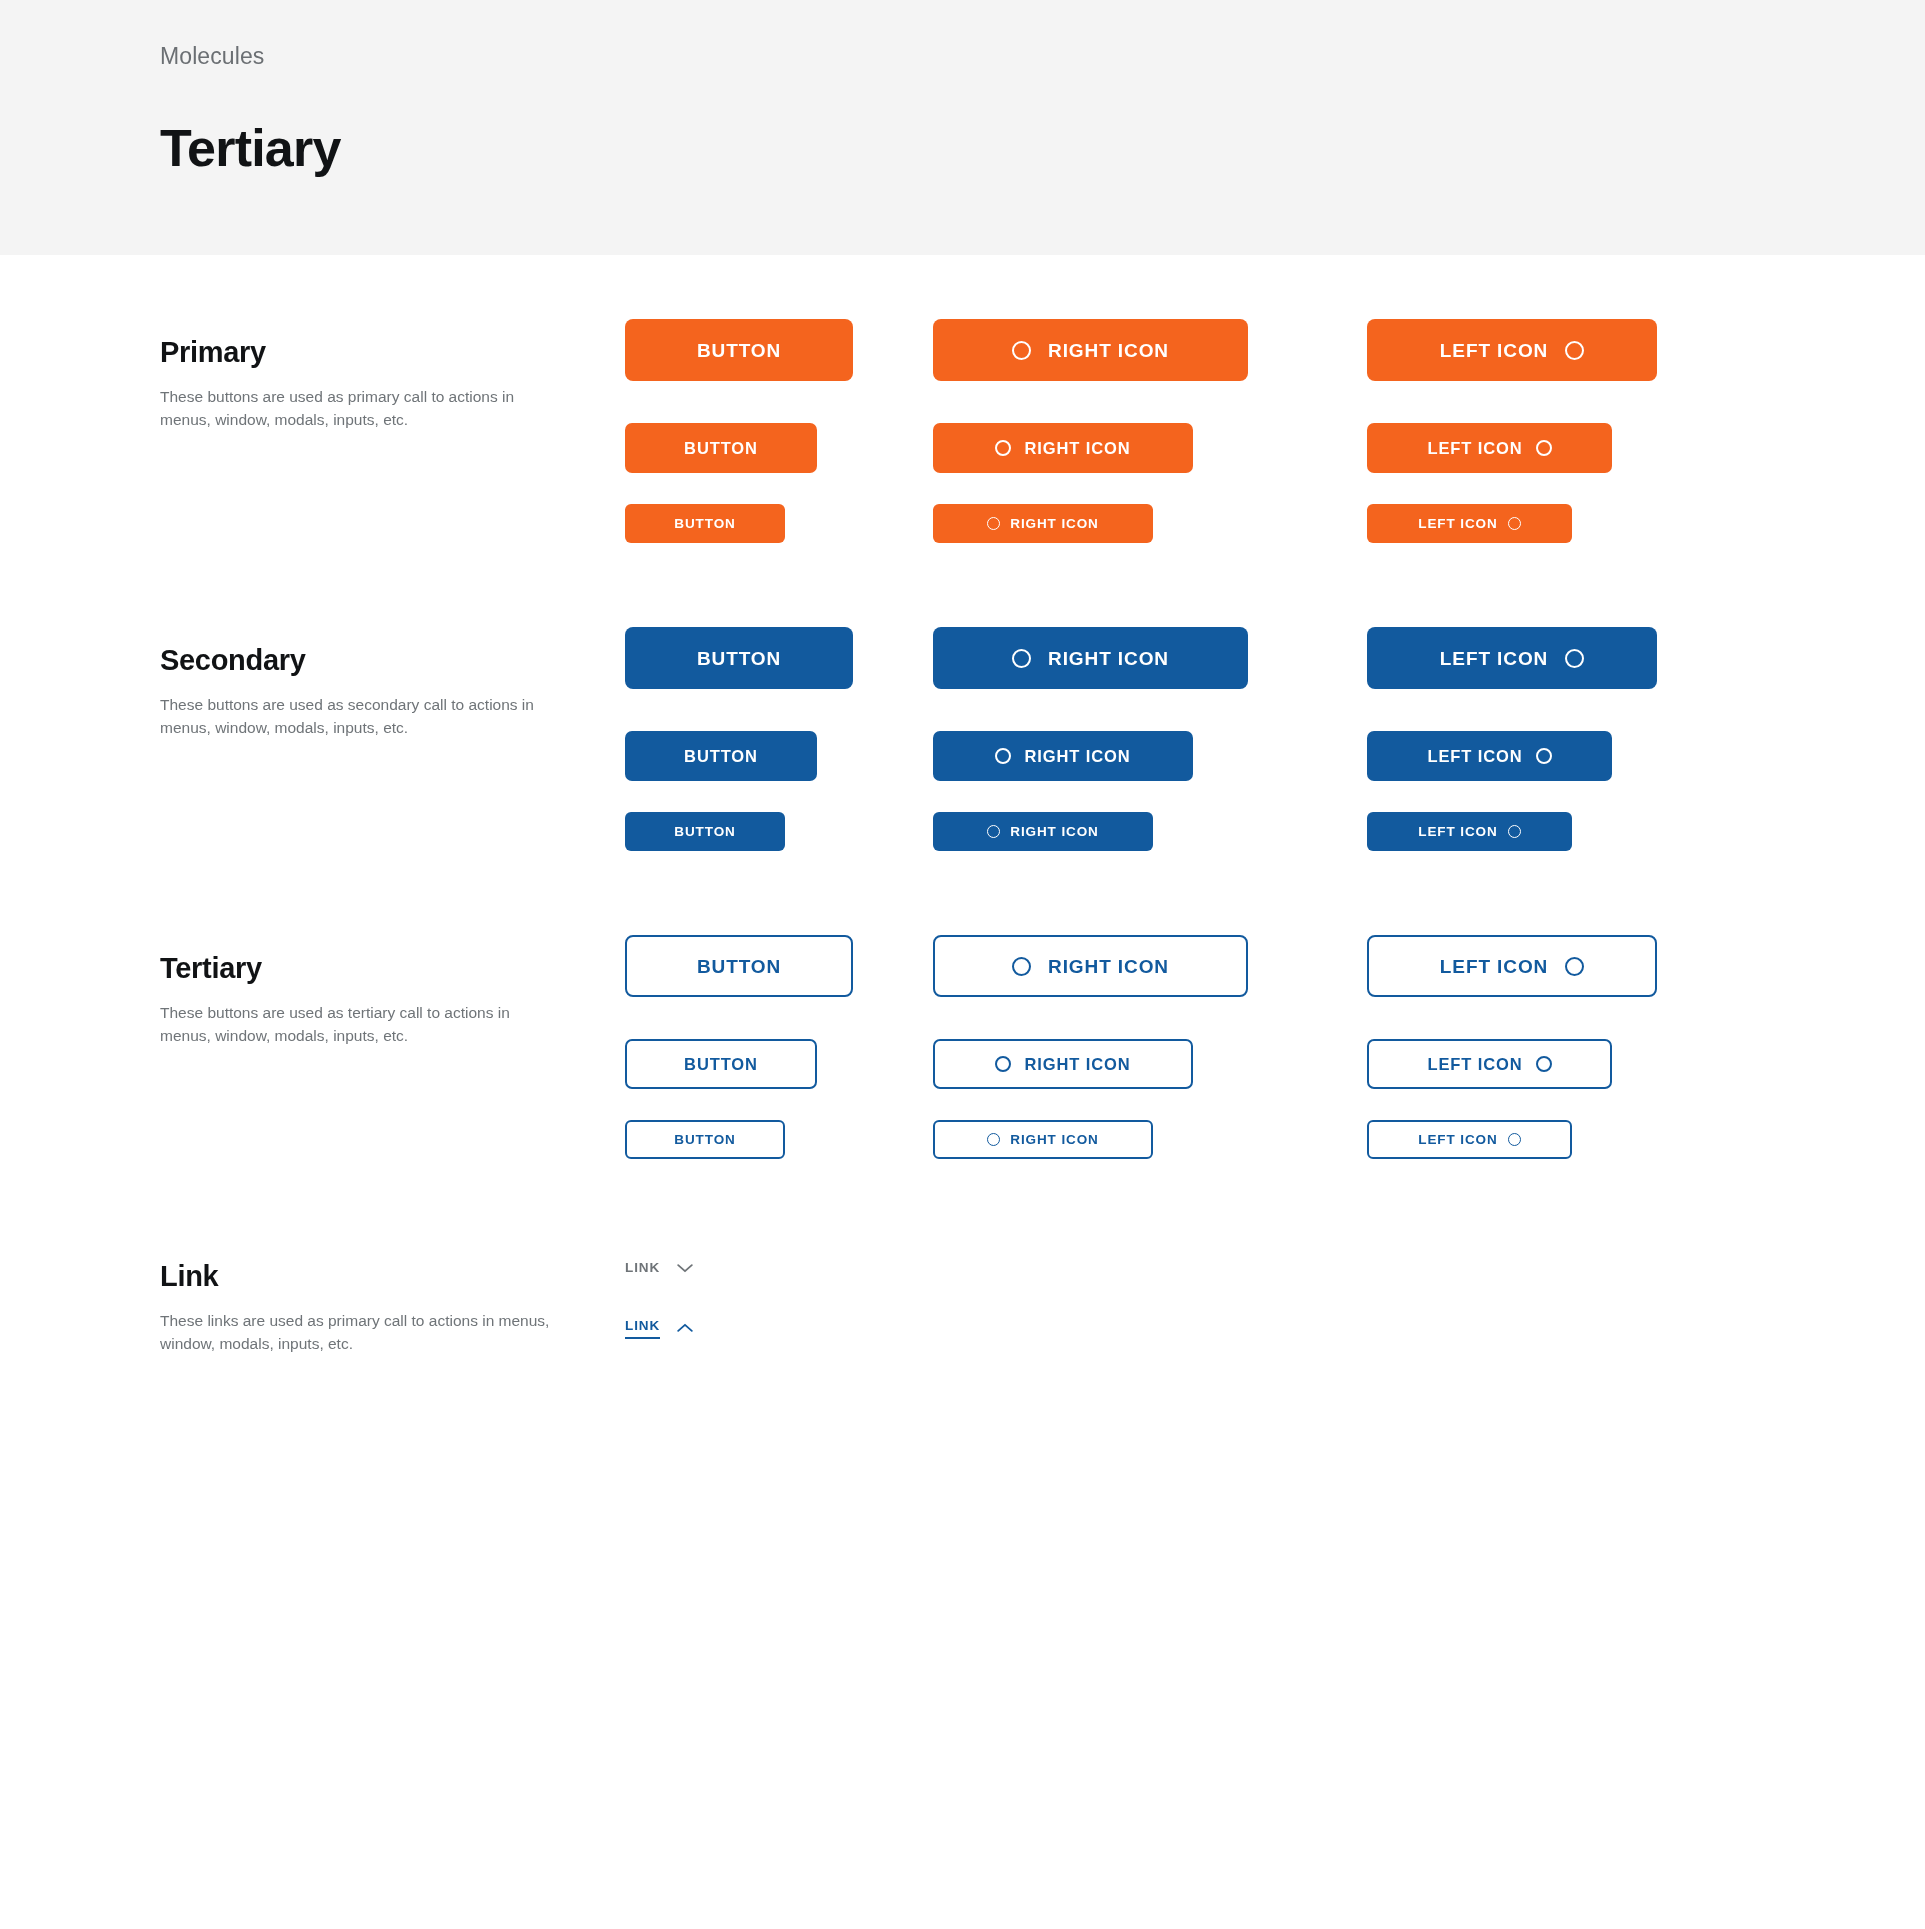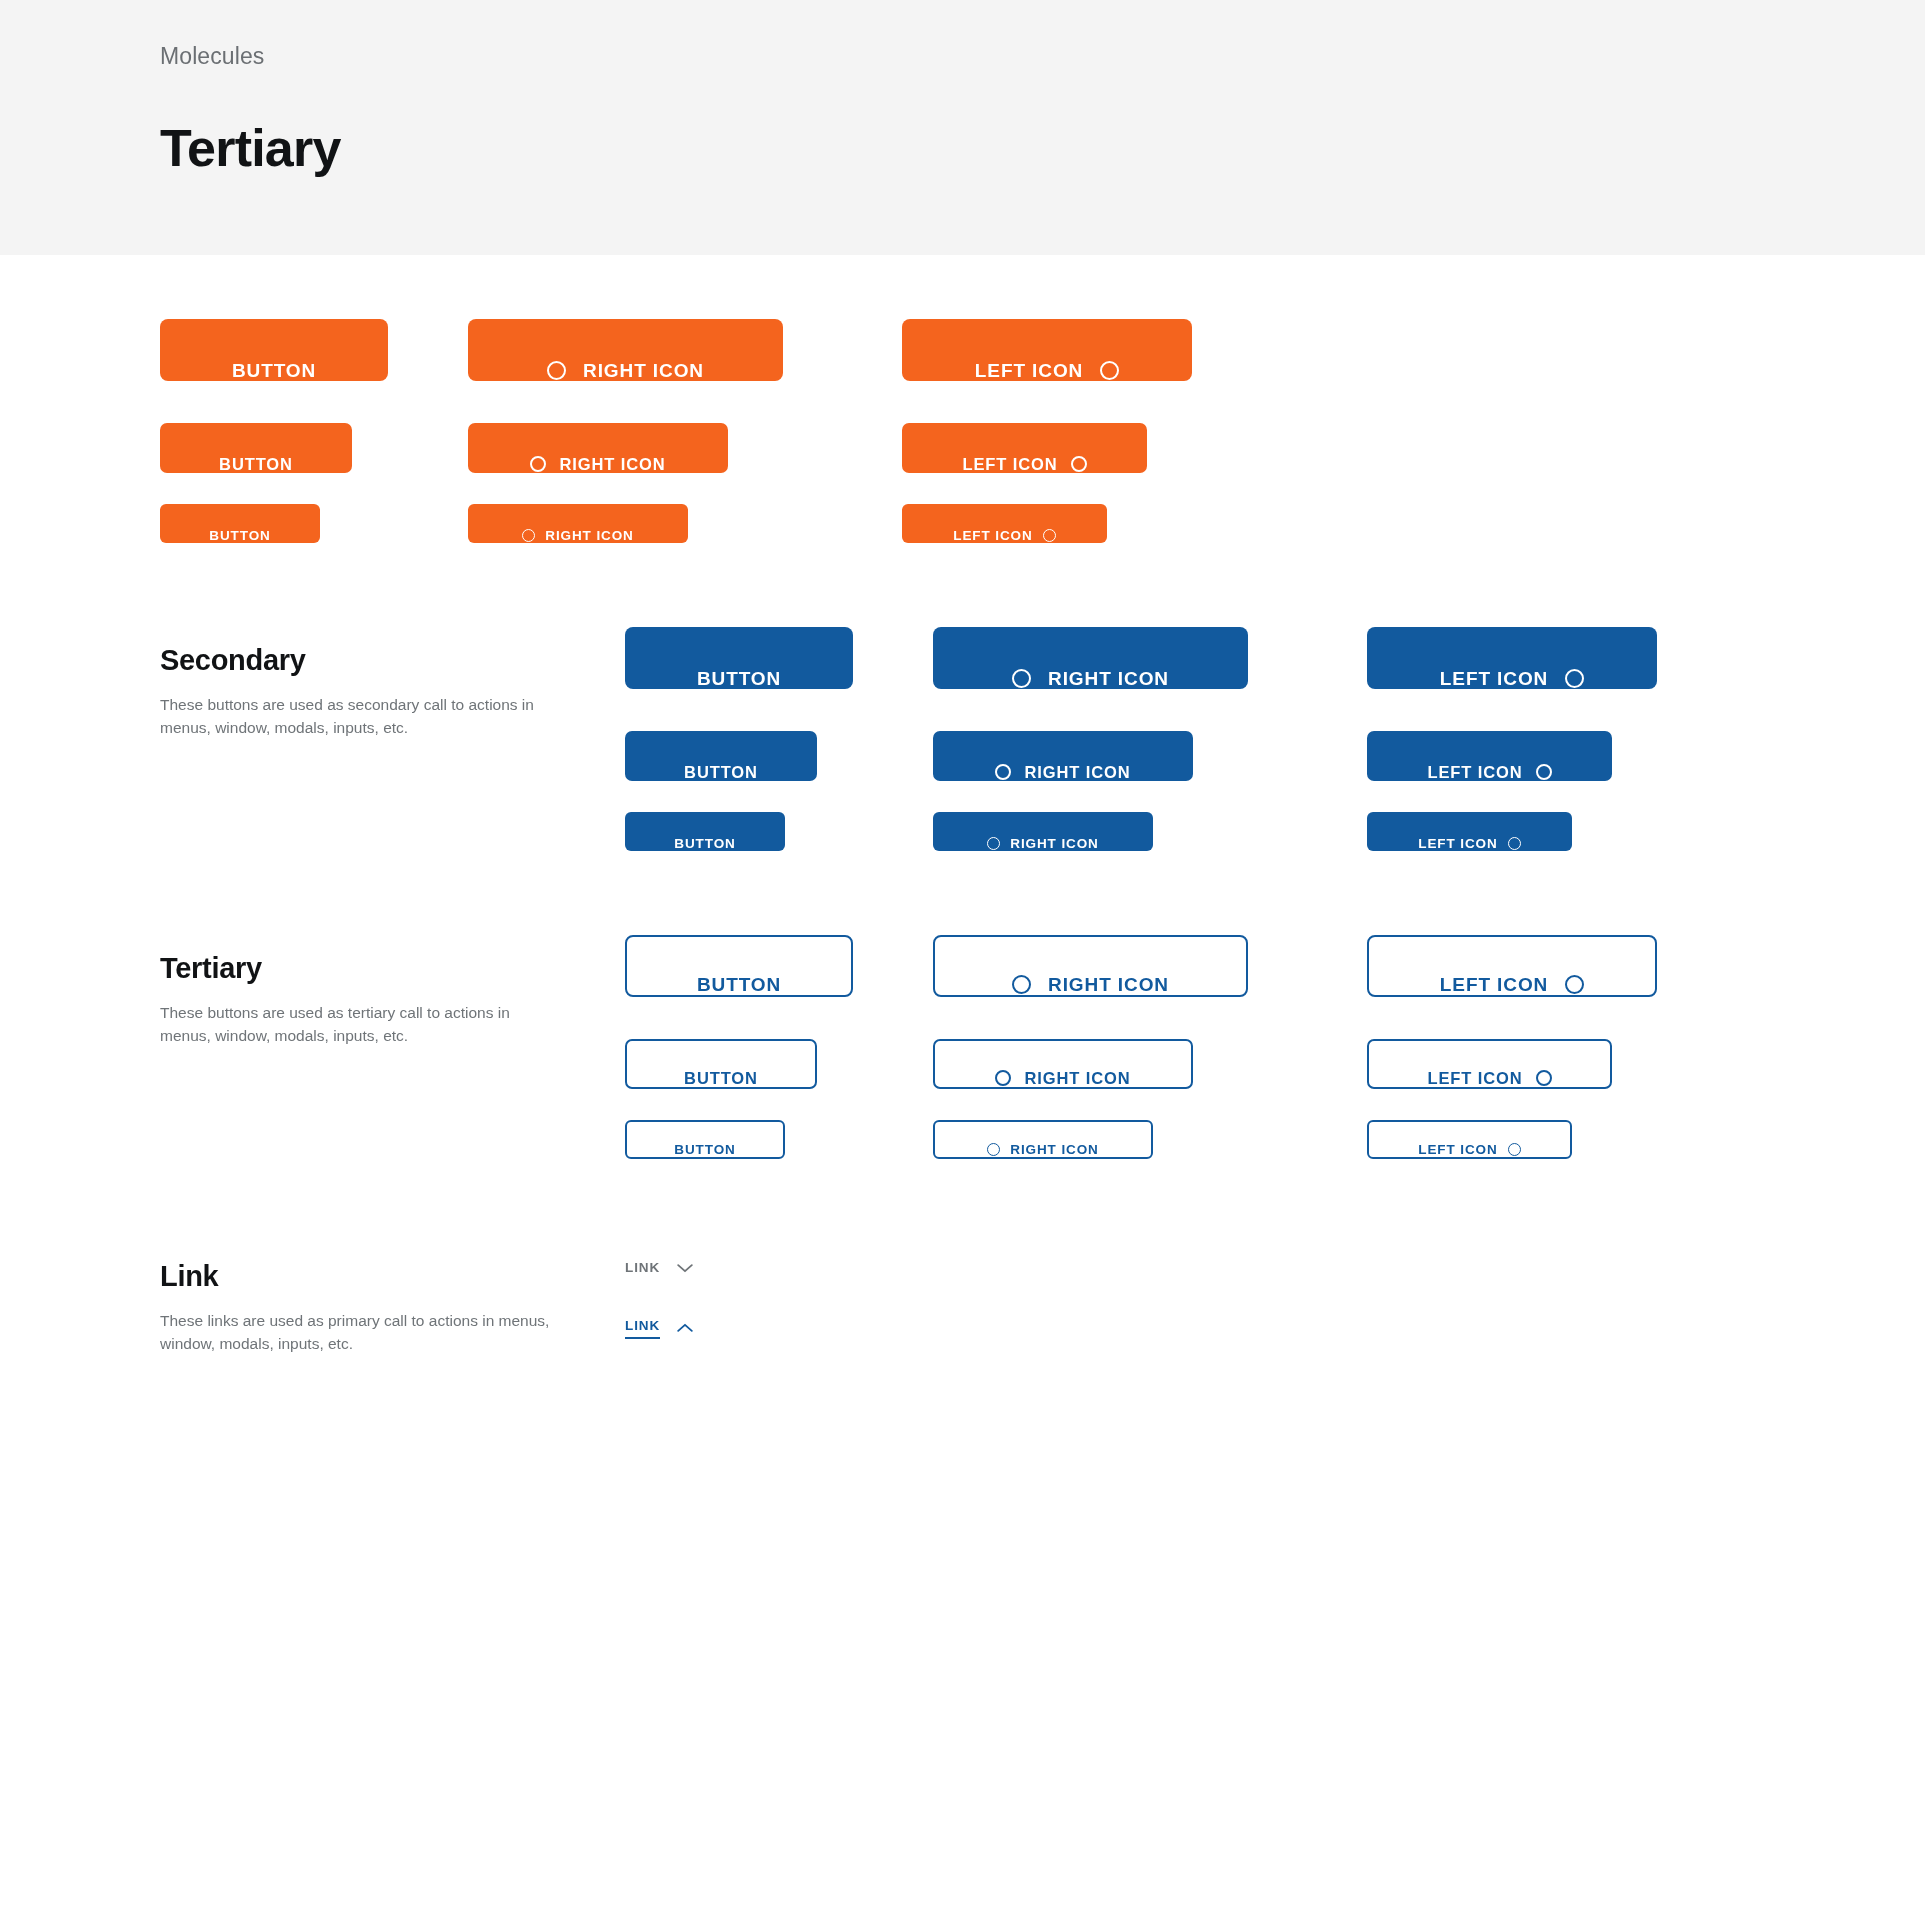--- a/index.html
+++ b/index.html
@@ -90,33 +90,33 @@
   .demo-col {
     flex: 0 0 auto;
   }
   .demo-col--1 { width: 308px; }
   .demo-col--2 { width: 434px; }
   .demo-col--3 { width: 390px; }
 
   
   .btn {
     display: inline-flex;
-    align-items: flex-end;
+    align-items: center;
     justify-content: center;
     gap: 14px;
     border: none;
     border-radius: 7px;
     font-family: "Liberation Sans", sans-serif;
     font-weight: 700;
     letter-spacing: 0.9px;
     text-transform: uppercase;
     cursor: pointer;
     white-space: nowrap;
     line-height: 1;
-    padding: 1px 24px;
+    padding: 11px 24px;
   }
   .btn .ico {
     display: inline-block;
     flex: 0 0 auto;
     border-radius: 50%;
     border-style: solid;
   }
 
   
   .btn--lg { height: 62px; font-size: 19px; border-radius: 8px; }
@@ -200,20 +200,24 @@
 <body>
 
 <div class="page-header">
   <div class="eyebrow">Molecules</div>
   <h1 class="page-title">Tertiary</h1>
 </div>
 
 <div class="content">
 
   <section class="section section--primary">
+    <div class="section-info">
+      <h2 class="section-heading">Primary</h2>
+      <p class="section-desc">These buttons are used as primary call to actions in menus, window, modals, inputs, etc.</p>
+    </div>
     <div class="section-demos">
 
       <div class="demo-row rowgap-lg">
         <div class="demo-col demo-col--1 cell">
           <button class="btn btn--primary btn--lg w-lg-1">
             <span>BUTTON</span>
           </button>
         </div>
         <div class="demo-col demo-col--2 cell">
           <button class="btn btn--primary btn--lg w-lg-2">

